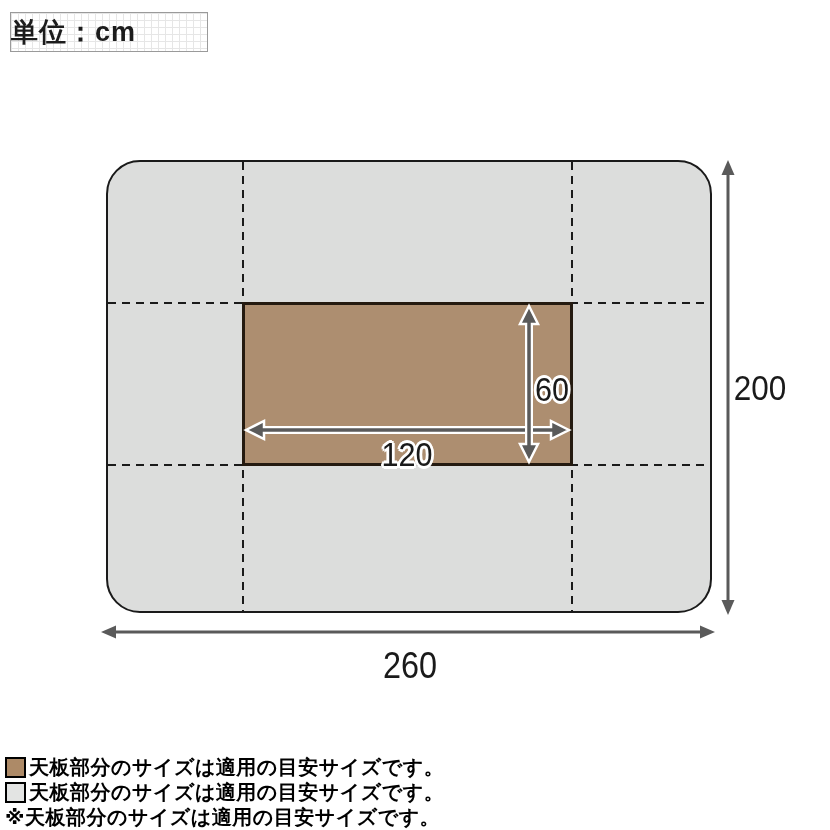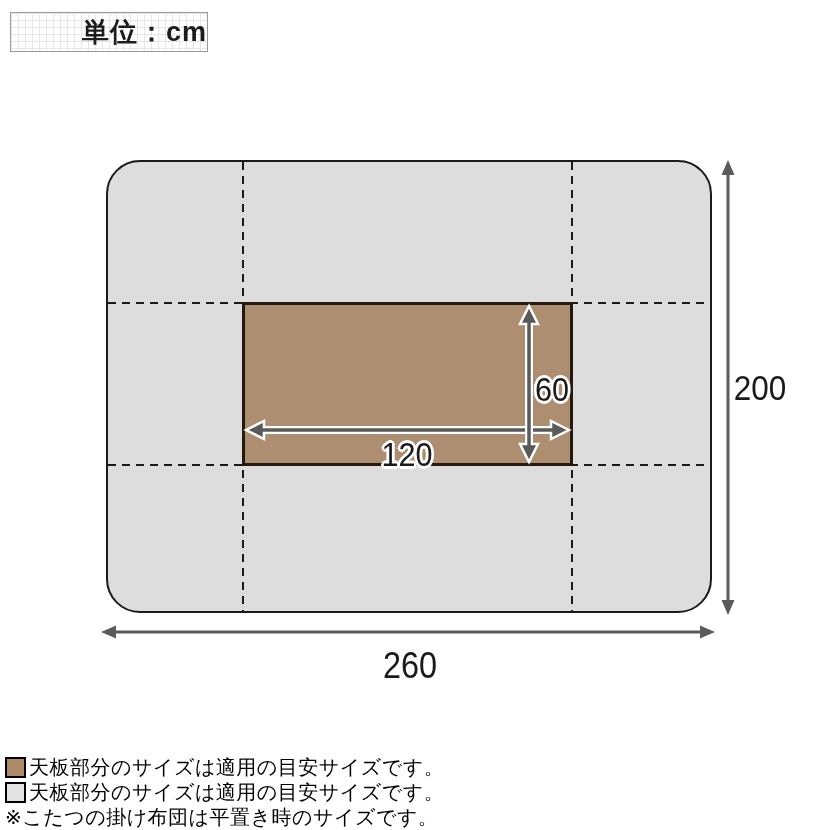--- a/index.html
+++ b/index.html
@@ -5,21 +5,21 @@
   * { margin:0; padding:0; box-sizing:border-box; }
   html,body { background:#fff; }
   body { font-family:"Liberation Sans","DejaVu Sans",sans-serif; }
   .canvas {
     position:relative; width:830px; height:830px; background:#ffffff; overflow:hidden;
   }
 
   
   .unit-box {
     position:absolute; left:10px; top:12px; width:198px; height:40px;
-    display:flex; align-items:center; justify-content:flex-end;
+    display:flex; align-items:center; justify-content:flex-start;
     border:1px solid #9a9a9a;
     background-color:#ffffff;
     background-image:
       linear-gradient(#e6e6e6 1px, transparent 1px),
       linear-gradient(90deg, #e6e6e6 1px, transparent 1px);
     background-size:7px 7px;
   }
   .unit-box span {
     font-size:27px; font-weight:700; color:#1c1c1c; letter-spacing:1px;
   }
@@ -70,21 +70,21 @@
 
   
   .legend { position:absolute; left:5px; top:755px; width:820px; }
   .legend-row { display:flex; align-items:center; height:25px; }
   .legend-row .swatch {
     width:21px; height:21px; border:2px solid #000; margin-right:3px; flex:0 0 auto;
   }
   .swatch-brown { background:#ad8a67; }
   .swatch-gray  { background:#e3e4e3; }
   .legend-row .legend-text, .legend-note {
-    font-size:20px; font-weight:400; color:#000; white-space:nowrap; letter-spacing:0.5px;
+    font-size:20px; font-weight:700; color:#000; white-space:nowrap; letter-spacing:0.5px;
   }
   .legend-note-row { height:25px; display:flex; align-items:center; }
 </style>
 </head>
 <body>
 
 <div class="canvas">
 
   <div class="unit-box">
     <span>単位：cm</span>
@@ -136,17 +136,17 @@
   <div class="legend">
     <div class="legend-row">
       <span class="swatch swatch-brown"></span>
       <span class="legend-text">天板部分のサイズは適用の目安サイズです。</span>
     </div>
     <div class="legend-row">
       <span class="swatch swatch-gray"></span>
       <span class="legend-text">天板部分のサイズは適用の目安サイズです。</span>
     </div>
     <div class="legend-note-row">
-      <span class="legend-note">※こたつの掛け布団は平置き時のサイズです。</span>
+      <span class="legend-note">※天板部分のサイズは適用の目安サイズです。</span>
     </div>
   </div>
 
 </div>
 
 </body></html>

